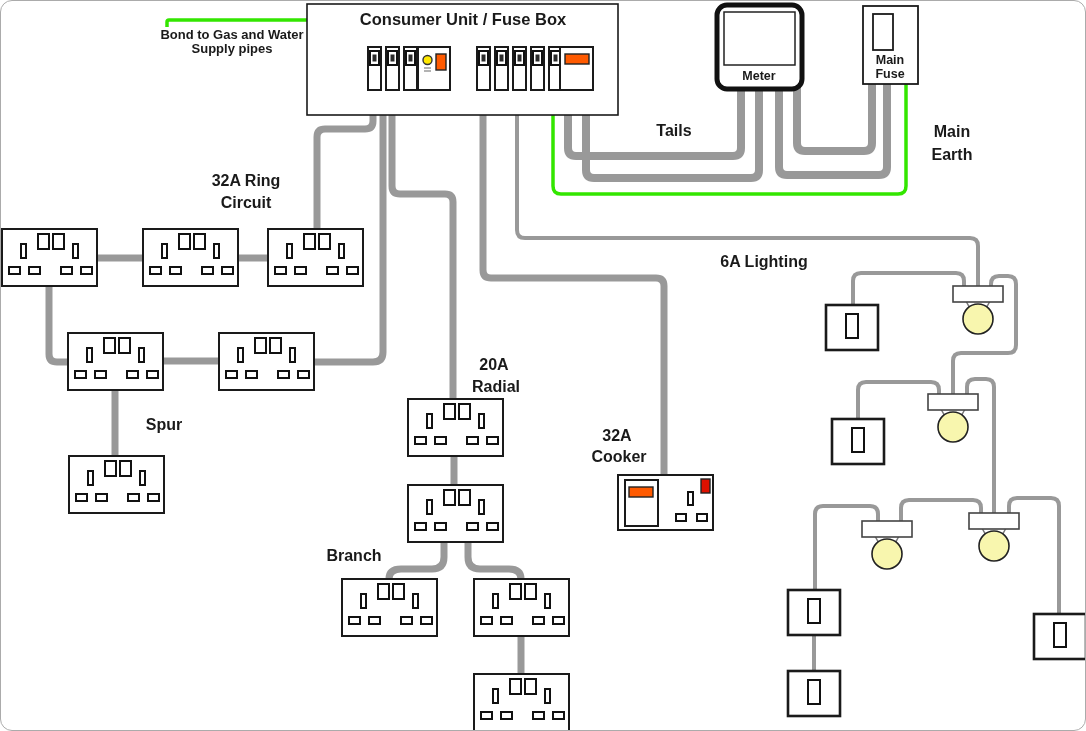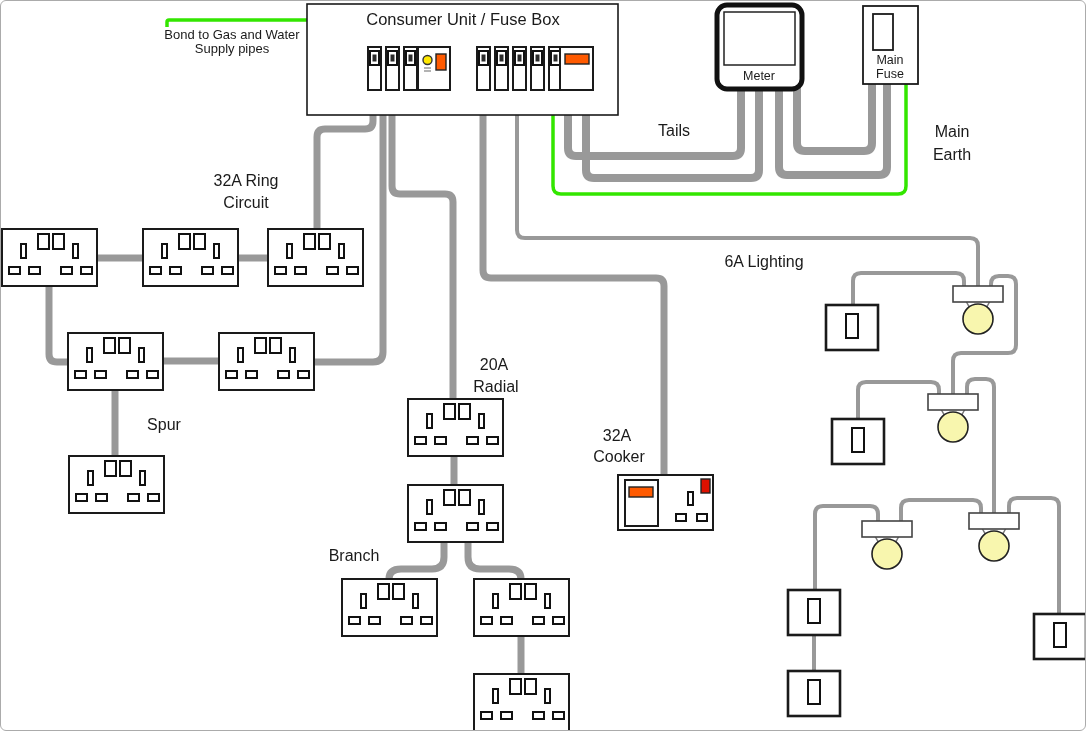--- a/index.html
+++ b/index.html
@@ -1,17 +1,17 @@
 <!DOCTYPE html>
 <html style="--wire: #999999; --earth: #33e600; --bulb: #f8f6ae; --orange: #ff5a00; --red: #dd1100; --testy: #ffe800;"><head>
 <meta charset="utf-8">
 <style>
   html,body{margin:0;padding:0;background:#fff;}
   .frame{position:relative;width:1086px;height:731px;box-sizing:border-box;
-         border:1px solid #ababab;border-radius:6px;background:#fff;overflow:hidden;}
+         border:1px solid #ababab;border-radius:12px;background:#fff;overflow:hidden;font-weight:bold;}
   svg{display:block;}
   text{font-family:"Liberation Sans","DejaVu Sans",sans-serif;fill:#1a1a1a;}
   .lbl{font-size:16px;}
   .ttl{font-size:16.5px;}
   .sm{font-size:12.5px;}
   .bond{font-size:13px;}
   .wire{fill:none;stroke:var(--wire,#999);}
   .w-power{stroke-width:7;}
   .w-tail{stroke-width:8;}
   .w-light{stroke-width:4;}

